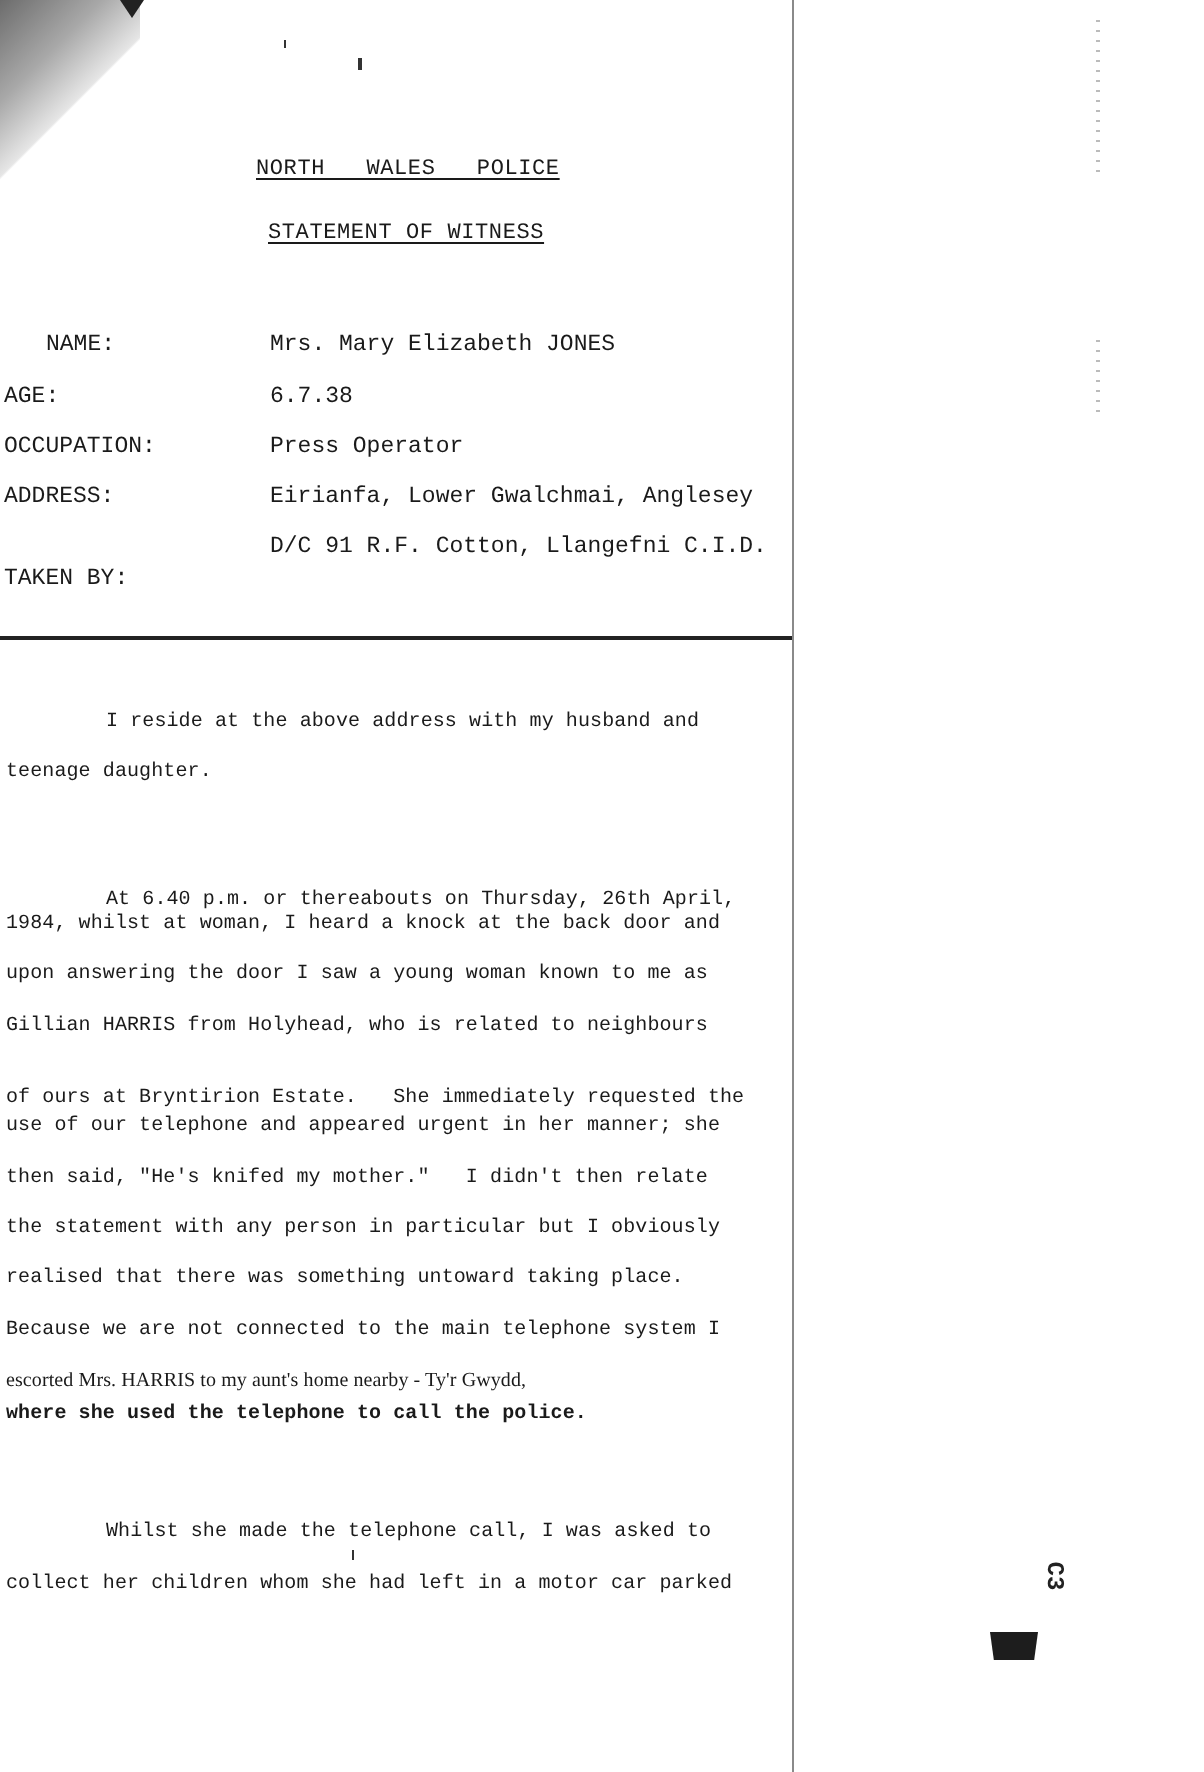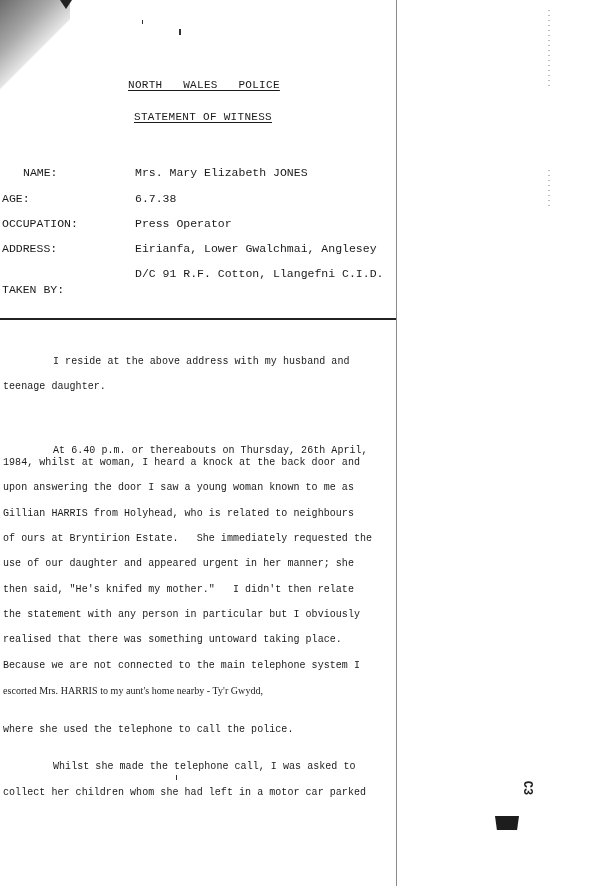--- a/index.html
+++ b/index.html
@@ -78,27 +78,27 @@
 
 <div class="hrule"></div>
 
 <div>
   <div class="line indent" style="top:356px;">I reside at the above address with my husband and</div>
   <div class="line" style="top:381px;">teenage daughter.</div>
   <div class="line indent" style="top:412px;margin-top:33px;">At 6.40 p.m. or thereabouts on Thursday, 26th April,</div>
   <div class="line" style="top:457px;">1984, whilst at woman, I heard a knock at the back door and</div>
   <div class="line" style="top:482px;">upon answering the door I saw a young woman known to me as</div>
   <div class="line" style="top:508px;">Gillian HARRIS from Holyhead, who is related to neighbours</div>
-  <div class="line" style="top:533px;">of ours at Bryntirion Estate.   She immediately requested the</div>
-  <div class="line" style="top:558px;">use of our daughter and appeared urgent in her manner; she</div>
+  <div class="line" style="top:544px;">of ours at Bryntirion Estate.   She immediately requested the</div>
+  <div class="line" style="top:558px;">use of our telephone and appeared urgent in her manner; she</div>
   <div class="line" style="top:584px;">then said, "He's knifed my mother."   I didn't then relate</div>
   <div class="line" style="top:609px;">the statement with any person in particular but I obviously</div>
   <div class="line" style="top:634px;">realised that there was something untoward taking place.</div>
   <div class="line" style="top:660px;">Because we are not connected to the main telephone system I</div>
   <div class="line" style="top:685px;font-family:Liberation Serif, serif;">escorted Mrs. HARRIS to my aunt's home nearby - Ty'r Gwydd,</div>
-  <div class="line" style="top:724px;">where she used the telephone to call the police.</div>
+  <div class="line" style="top:702px;font-weight:bold;">where she used the telephone to call the police.</div>
   <div class="line indent" style="top:761px;">Whilst she made the telephone call, I was asked to</div>
   <div class="line" style="top:787px;">collect her children whom she had left in a motor car parked</div>
 </div>
 <div class="speck" style="left:176px;top:775px;width:1px;height:5px;"></div>
 
 <div class="side-mark">C3</div>
 <div class="stamp"></div>
 
 </body></html>

